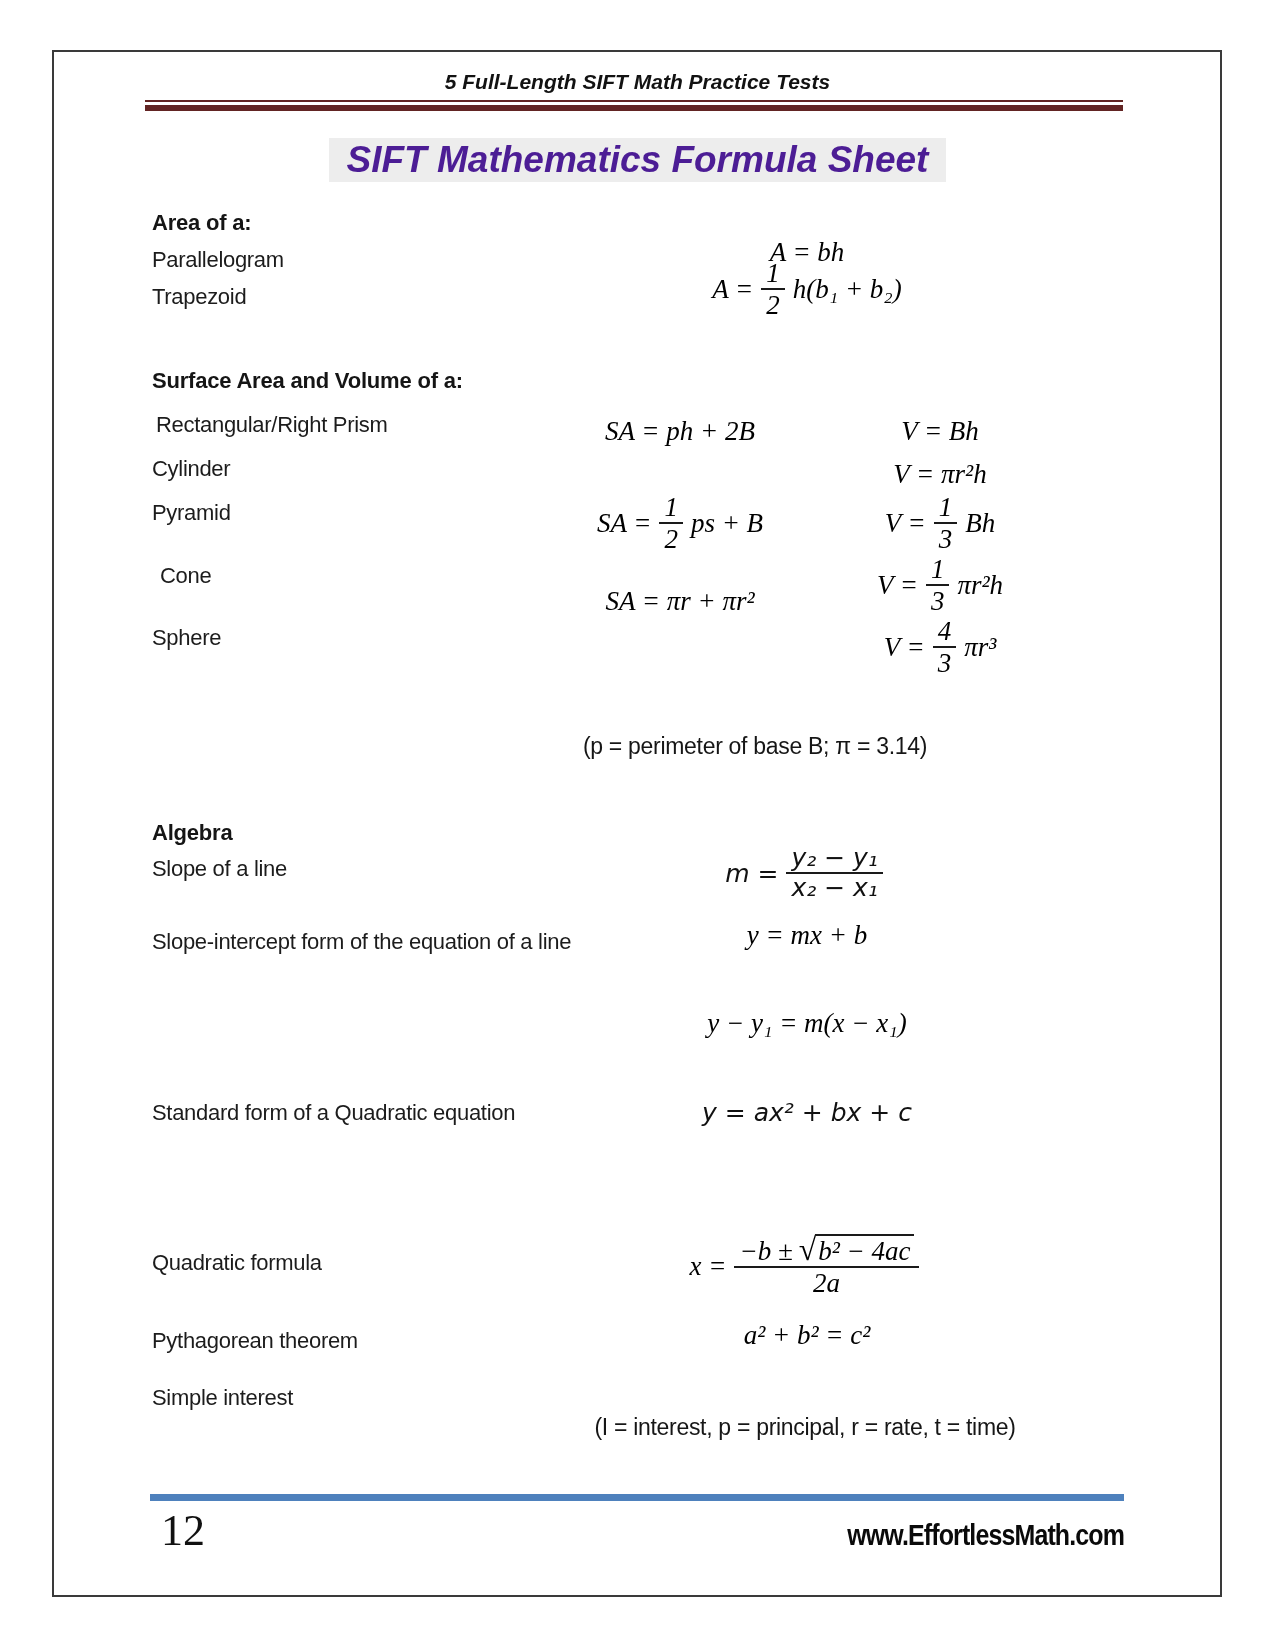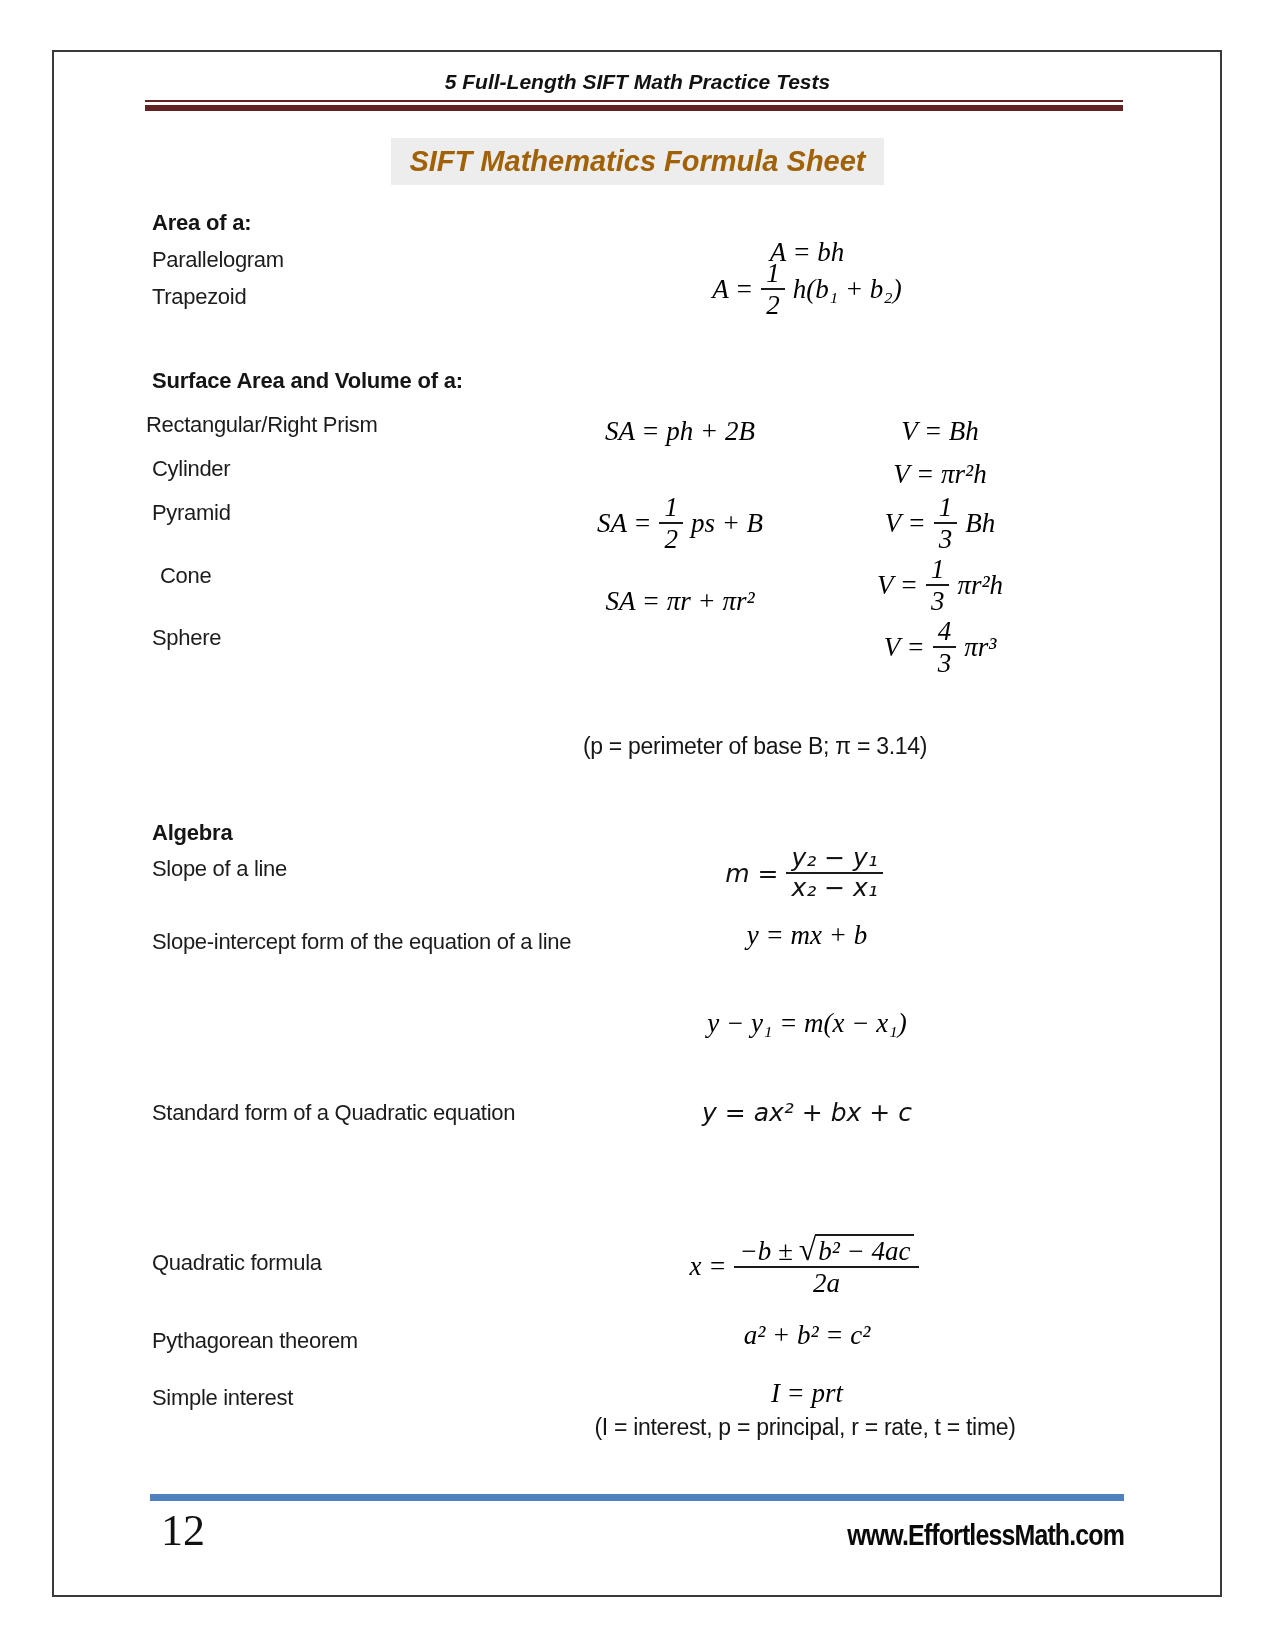--- a/index.html
+++ b/index.html
@@ -10,22 +10,22 @@
   html,body{margin:0;padding:0;background:#fff;}
   .page{position:relative;width:1275px;height:1650px;background:#ffffff;overflow:hidden;
         font-family:"Liberation Sans",sans-serif;color:#1a1a1a;}
   .abs{position:absolute;}
   .page-border{left:52px;top:50px;width:1170px;height:1547px;border:2px solid #3a3a3a;box-sizing:border-box;}
   .book-header{left:0;top:70px;width:100%;text-align:center;font-weight:bold;font-style:italic;
                font-size:21px;color:#121212;}
   .red-rule{left:145px;top:100px;width:978px;height:11px;box-sizing:border-box;
             border-top:2px solid var(--rule-maroon);border-bottom:6px solid var(--rule-maroon);}
   .title-wrap{left:0;top:138px;width:100%;text-align:center;}
-  .doc-title{display:inline-block;background:var(--title-highlight);color:#a16207;
-             font-weight:bold;font-style:italic;font-size:29px;padding:7px 18px;}
+  .doc-title{display:inline-block;background:var(--title-highlight);color:#4c1d95;
+             font-weight:bold;font-style:italic;font-size:37px;padding:1px 18px;}
   .heading{font-weight:bold;font-size:22px;letter-spacing:-0.2px;color:#151515;}
   .label{font-size:22px;letter-spacing:-0.3px;color:#1c1c1c;}
   .label.wrap2{width:432px;line-height:44px;}
   .math{font-family:"Liberation Serif","DejaVu Serif",serif;font-style:italic;font-size:27px;color:#000000;}
   .math-sans{font-family:"DejaVu Sans",sans-serif;font-style:italic;font-size:25px;color:#111;}
   .fcenter{text-align:center;}
   .formula-row{display:flex;align-items:center;justify-content:center;}
   .frac{display:inline-flex;flex-direction:column;text-align:center;vertical-align:middle;margin:0 6px;}
   .frac .num{border-bottom:2px solid #1a1a1a;padding:0 5px;line-height:1.12;}
   .frac .den{padding:0 5px;line-height:1.12;}
@@ -65,21 +65,21 @@
     <span class="pre">A =</span>
     <span class="frac">
       <span class="num">1</span>
       <span class="den">2</span>
     </span>
     <span class="post">h(b₁ + b₂)</span>
   </div>
 
   <div class="abs heading" style="left:152px;top:368px">Surface Area and Volume of a:</div>
 
-  <div class="abs label" style="left:146px;top:412px">Rectangular/Right Prism</div>
+  <div class="abs label" style="left:156px;top:412px">Rectangular/Right Prism</div>
   <div class="abs math fcenter" style="left:520px;top:416px;width:320px">SA = ph + 2B</div>
   <div class="abs math fcenter" style="left:812px;top:416px;width:256px">V = Bh</div>
 
   <div class="abs label" style="left:152px;top:456px">Cylinder</div>
   <div class="abs math fcenter" style="left:812px;top:459px;width:256px">V = πr²h</div>
 
   <div class="abs label" style="left:152px;top:500px">Pyramid</div>
   <div class="abs math formula-row" style="left:520px;top:492px;width:320px">
     <span class="pre">SA =</span>
     <span class="frac">
@@ -150,20 +150,19 @@
           </span>
       </span>
       <span class="den">2a</span>
     </span>
   </div>
 
   <div class="abs label" style="left:152px;top:1328px">Pythagorean theorem</div>
   <div class="abs math fcenter" style="left:560px;top:1320px;width:494px">a² + b² = c²</div>
 
   <div class="abs label" style="left:152px;top:1385px">Simple interest</div>
-  <div class="abs math fcenter" style="left:560px;top:1378px;width:494px">I = prt</div>
   <div class="abs note fcenter" style="left:455px;top:1414px;width:700px">(I = interest, p = principal, r = rate, t = time)</div>
 
   <div class="abs blue-rule"></div>
   <div class="abs page-num">12</div>
   <div class="abs website">www.EffortlessMath.com</div>
 
 </div>
 
 </body></html>

